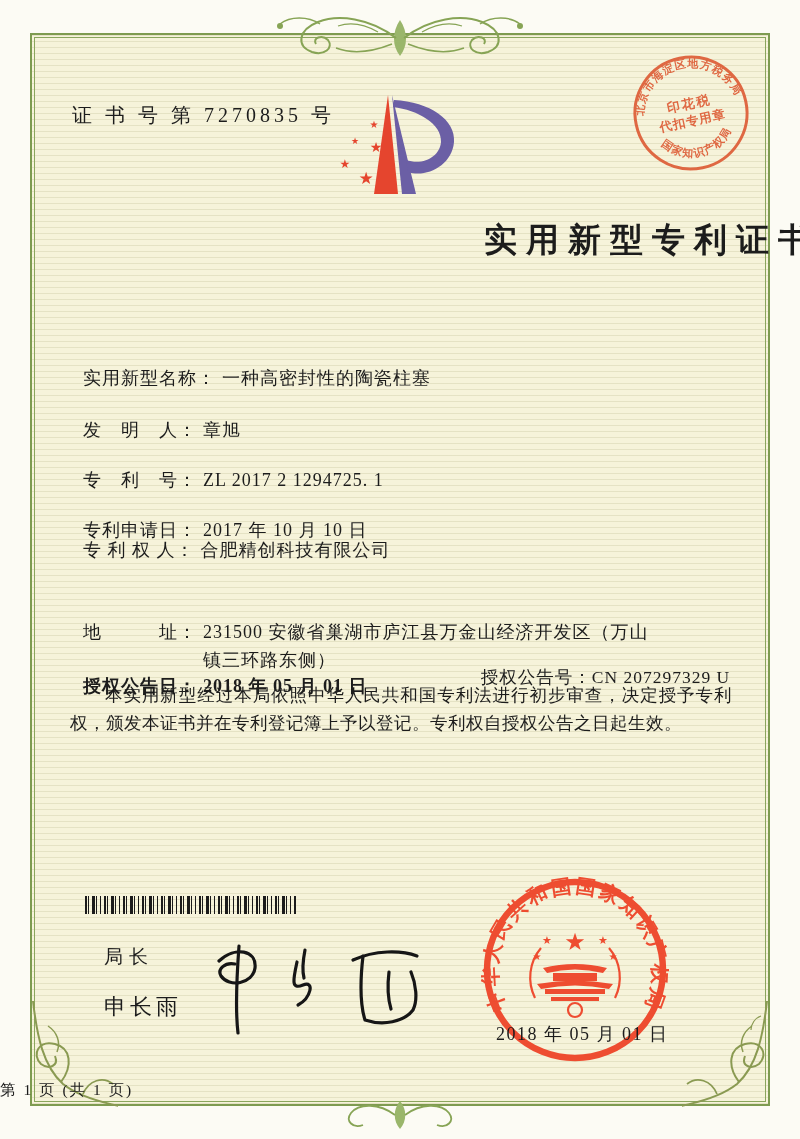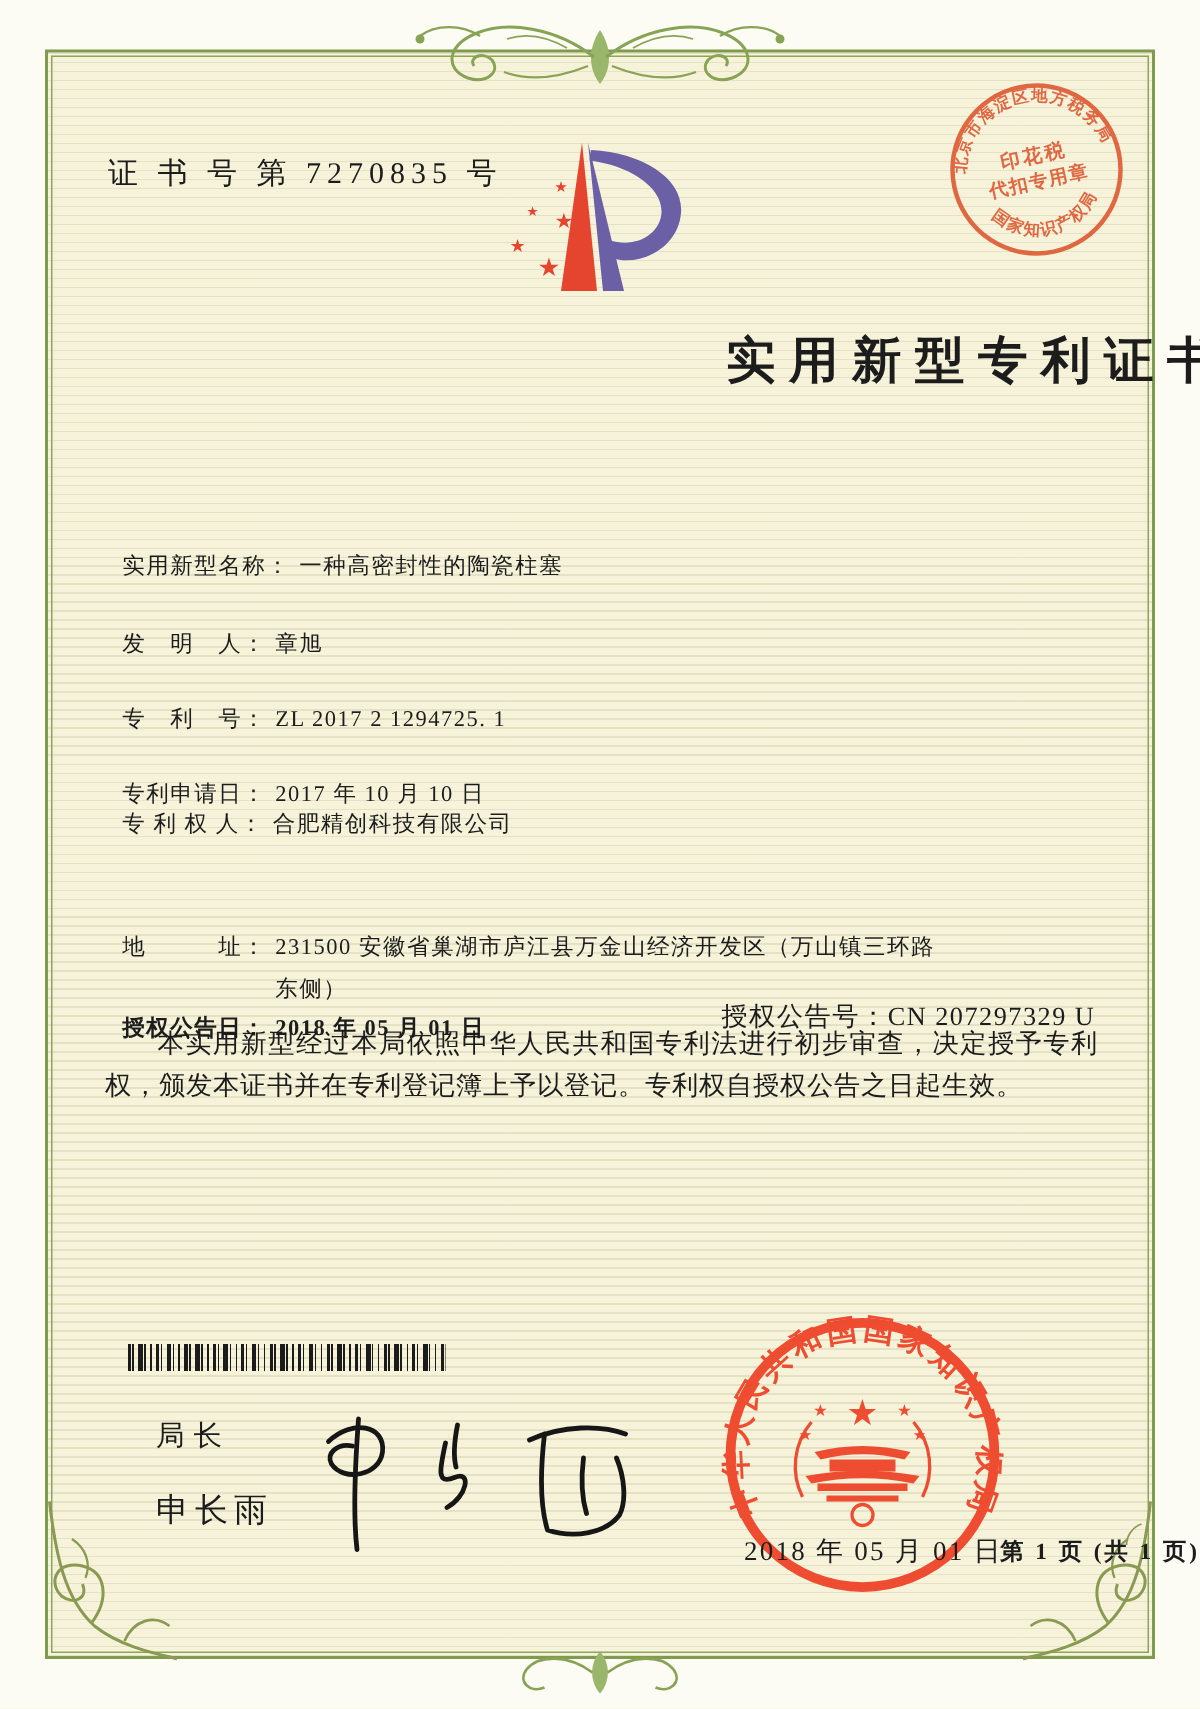--- a/index.html
+++ b/index.html
@@ -16,42 +16,42 @@
     background-color:#f6f3da;
     background-image:repeating-linear-gradient(0deg,
       rgba(167,167,118,0.22) 0px, rgba(167,167,118,0.22) 1px,
       transparent 1px, transparent 6px);
   }
   .frame-inner{position:absolute;inset:2px;border:1px solid #8aa55c;}
   .orn{position:absolute;}
   .cert-no{position:absolute;left:72px;top:102px;font-size:20px;letter-spacing:4px;white-space:pre;}
   .title{position:absolute;left:0;top:218px;width:100%;text-align:right;
     font-size:33px;font-weight:700;letter-spacing:9px;padding-left:20px;}
-  .field{position:absolute;left:72px;font-size:15px;letter-spacing:1px;white-space:pre;line-height:28px;}
+  .field{position:absolute;left:72px;font-size:18px;letter-spacing:1px;white-space:pre;line-height:28px;}
   .fvalue{margin-left:6px;}
   .fvalue.addr{display:inline-block;width:450px;vertical-align:top;white-space:normal;}
   .grant-no{position:absolute;left:470px;font-size:17.5px;letter-spacing:1px;white-space:pre;}
   .body-text{position:absolute;left:70px;top:682px;width:662px;
     font-size:17.5px;line-height:27.5px;text-align:justify;letter-spacing:0.5px;}
   .body-text p{margin:0;text-indent:2em;}
   .barcode{position:absolute;left:85px;top:896px;width:212px;height:18px;
     background:repeating-linear-gradient(90deg,
       #1b1b1b 0 2px,transparent 2px 3px,
       #1b1b1b 3px 4px,transparent 4px 7px,
       #1b1b1b 7px 10px,transparent 10px 11px,
       #1b1b1b 11px 12px,transparent 12px 15px,
       #1b1b1b 15px 16px,transparent 16px 19px);}
   .sig-title{position:absolute;left:104px;top:944px;font-size:19px;letter-spacing:6px;}
   .sig-name{position:absolute;left:104px;top:992px;font-size:22px;letter-spacing:4px;}
   .signature-svg{position:absolute;left:205px;top:928px;}
   .seal{position:absolute;left:481px;top:876px;opacity:0.93;}
   .seal-date{position:absolute;left:496px;top:1022px;font-size:18px;letter-spacing:1.5px;z-index:5;}
   .tax-stamp{position:absolute;left:630px;top:52px;transform:rotate(-12deg);opacity:0.9;}
-  .footer{position:absolute;left:0;top:1024px;width:100%;text-align:right;
-    font-size:15.5px;letter-spacing:2px;font-weight:bold;}
+  .footer{position:absolute;left:0;top:1080px;width:100%;text-align:left;
+    font-size:15.5px;letter-spacing:2px;}
   .logo{position:absolute;left:330px;top:92px;}
 </style>
 </head>
 <body>
 
 <div class="frame-outer">
   <div class="frame-inner"></div>
 </div>
 
 <svg class="orn" style="left:260px;top:6px;" width="280" height="60" viewBox="0 0 280 60">

